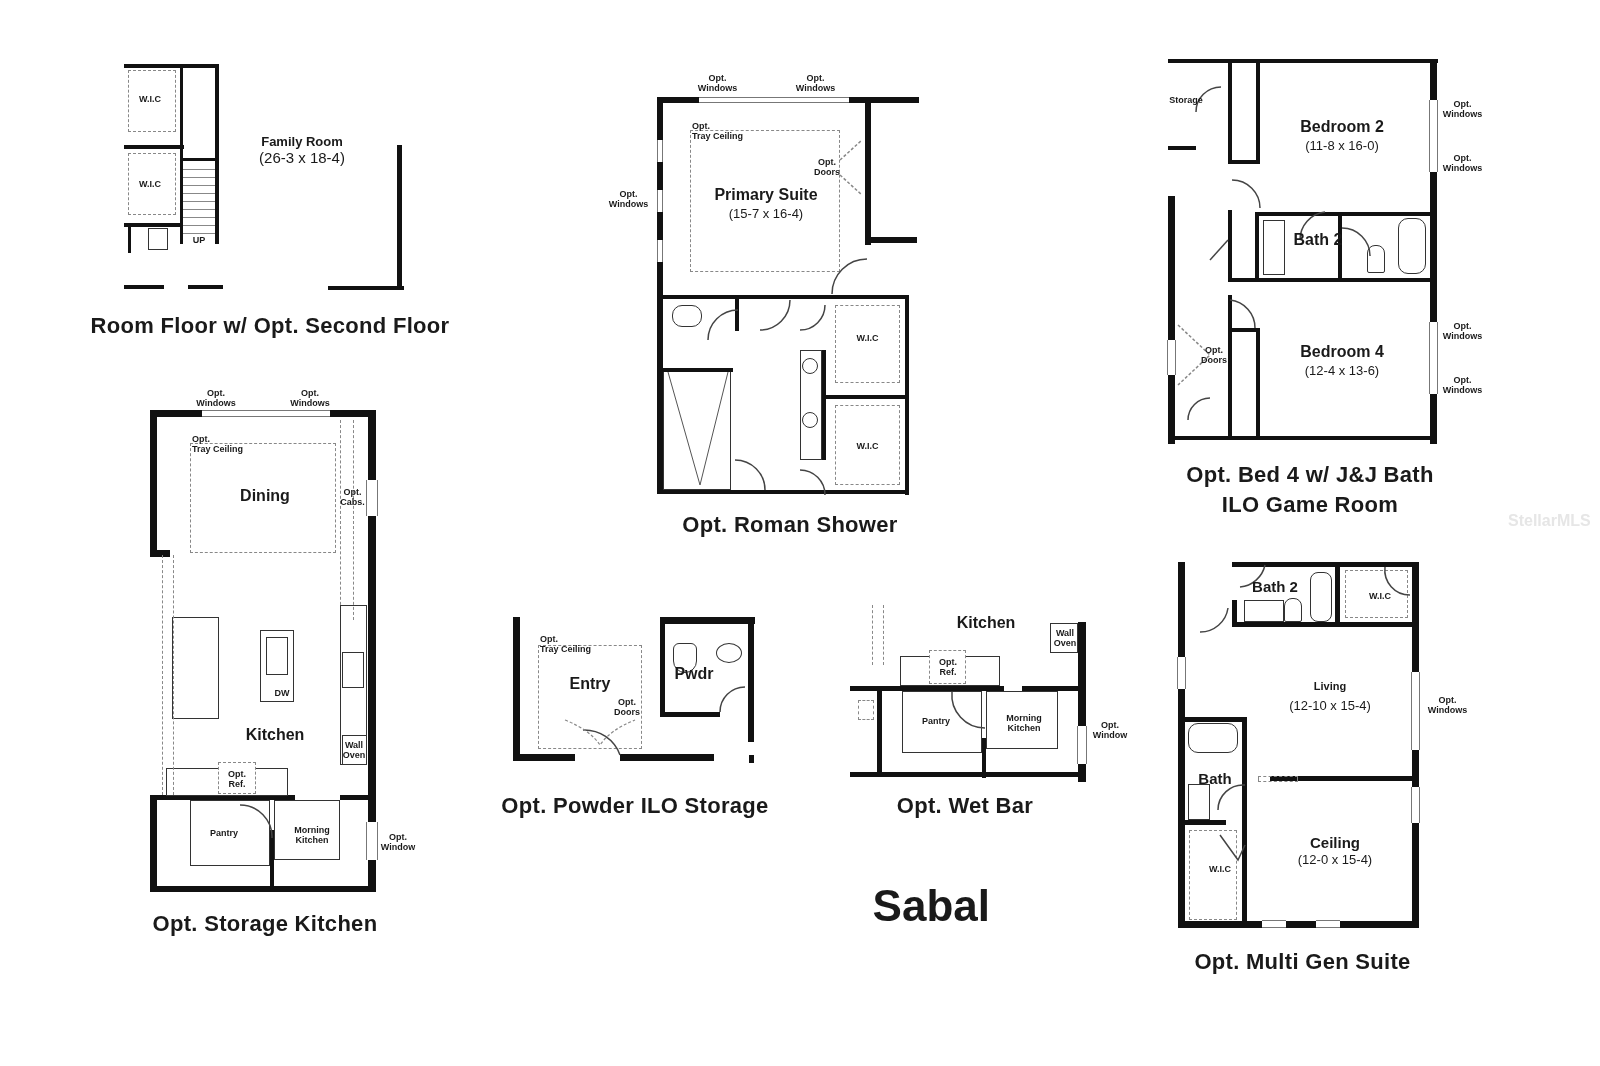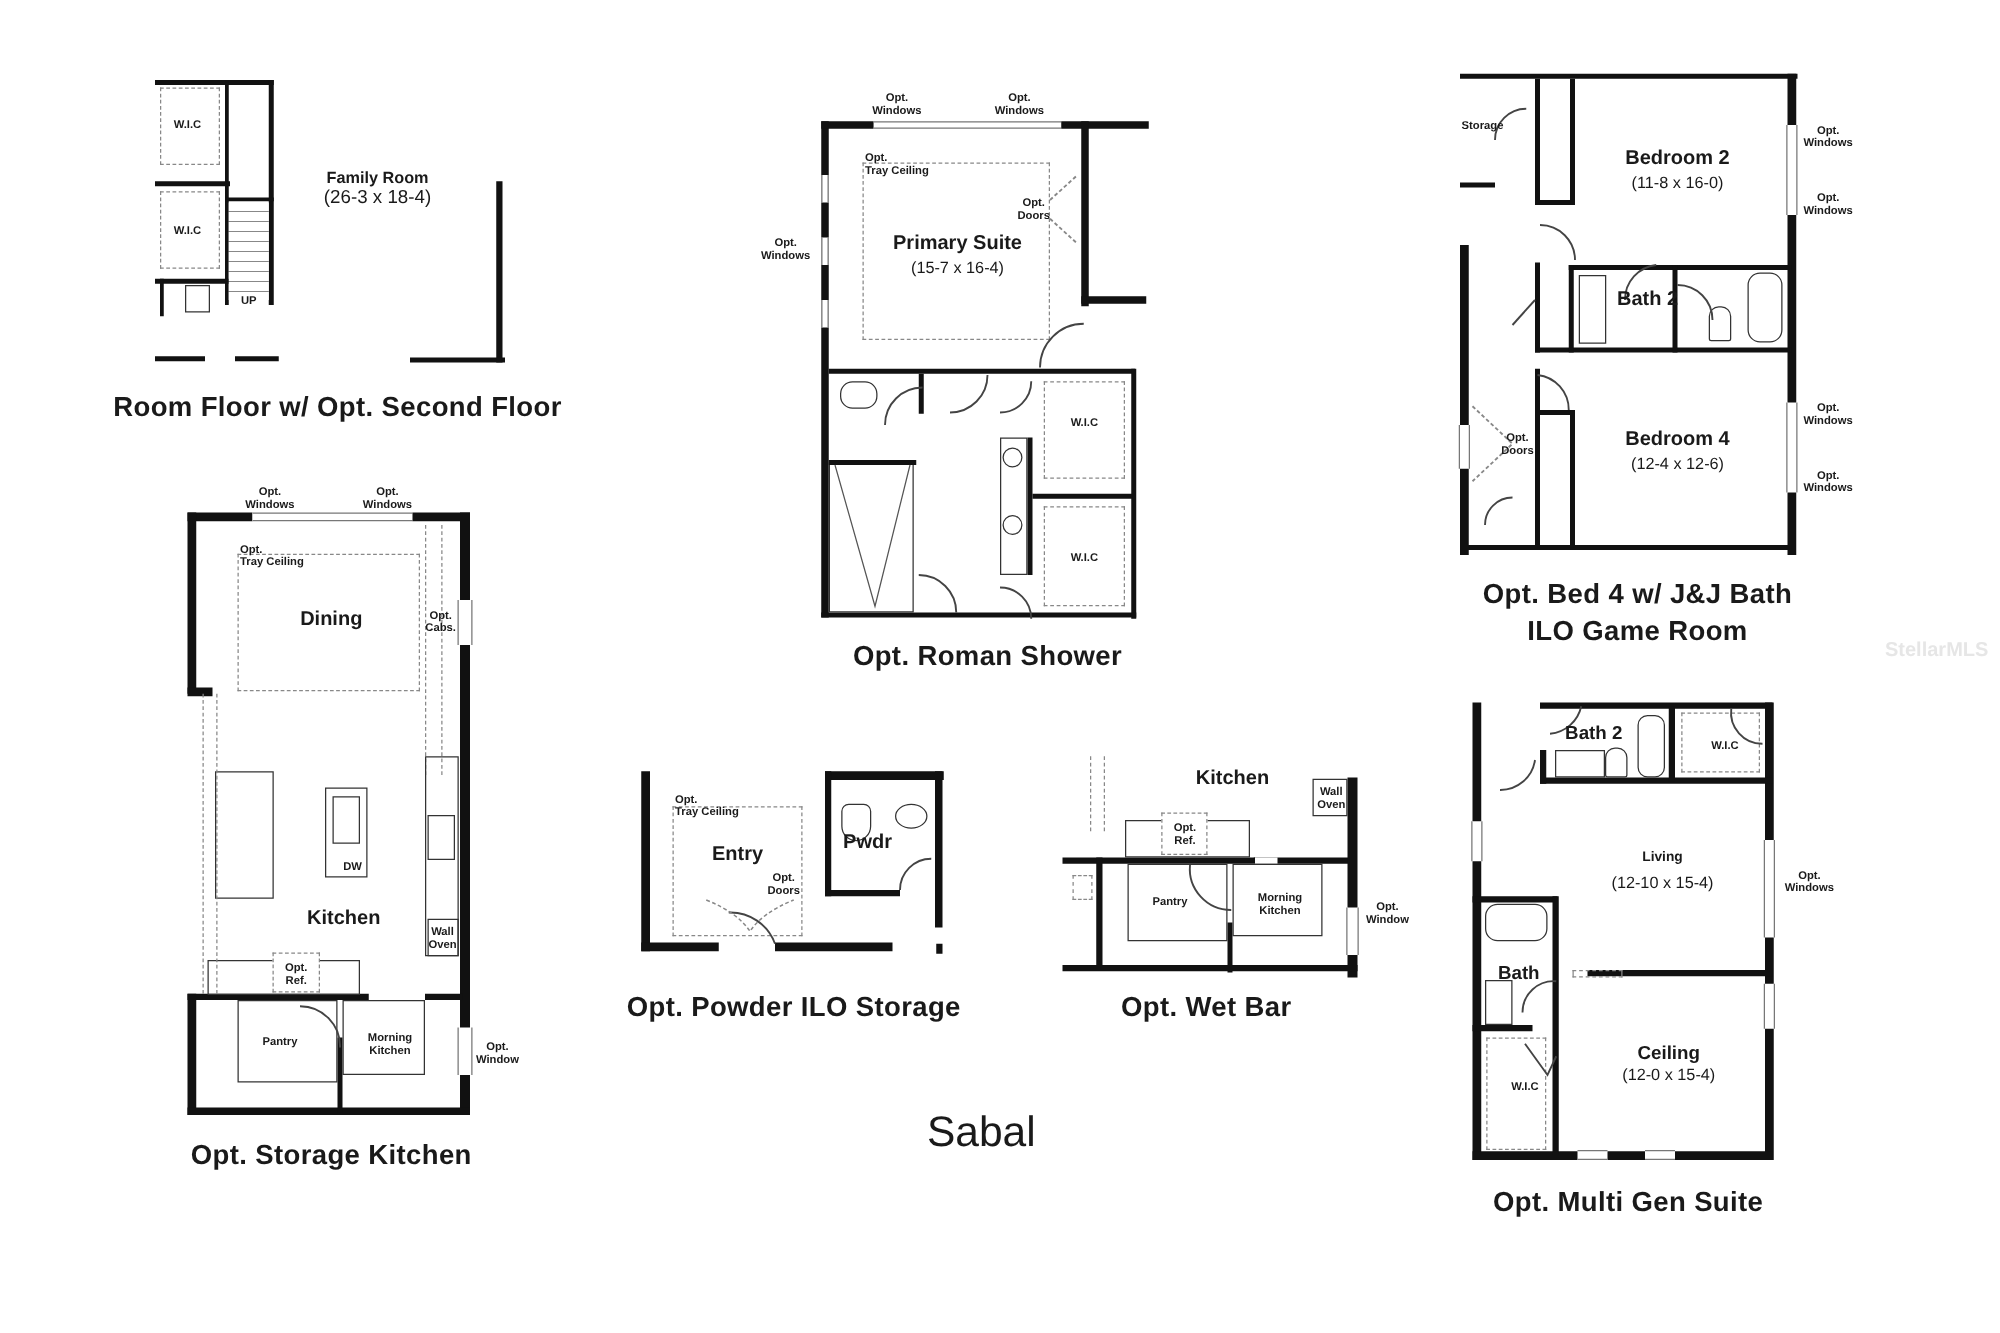--- a/index.html
+++ b/index.html
@@ -9,21 +9,21 @@
   .wall { position: absolute; background: #111; }
   .thin { position: absolute; border: 1.5px solid #333; box-sizing: border-box; }
   .dash { position: absolute; border: 1.5px dashed #888; box-sizing: border-box; }
   .winh { position: absolute; border-top: 1.5px solid #777; border-bottom: 1.5px solid #777; background: #fff; box-sizing: border-box; }
   .winv { position: absolute; border-left: 1.5px solid #777; border-right: 1.5px solid #777; background: #fff; box-sizing: border-box; }
   .lbl { position: absolute; text-align: center; white-space: nowrap; }
   .room { font-size: 16px; font-weight: 600; }
   .dim { font-size: 13px; }
   .small { font-size: 9px; line-height: 10px; font-weight: 600; }
   .caption { font-size: 22px; font-weight: 600; letter-spacing: 0.3px; }
-  .title { font-size: 34px; font-weight: 400; text-align: center; line-height: 44px; }
+  .title { font-size: 44px; font-weight: 700; text-align: right; line-height: 44px; }
   .watermark { font-size: 16px; color: #e6e6e6; font-weight: 700; }
   svg.ov { position: absolute; left: 0; top: 0; overflow: visible; pointer-events: none; }
 </style>
 </head>
 <body>
 
 <div>
   <div class="wall" style="left:124px;top:64px;width:95px;height:4px"></div>
   <div class="wall" style="left:215px;top:64px;width:4px;height:180px"></div>
   <div class="wall" style="left:180px;top:64px;width:3px;height:180px"></div>
@@ -130,21 +130,21 @@
     <path d="M1230,300 A28,28 0 0 1 1255,328" stroke="#444" fill="none" stroke-width="1.5"></path>
     <path d="M1188,420 A22,22 0 0 1 1210,398" stroke="#444" fill="none" stroke-width="1.5"></path>
     <path d="M1210,260 L1228,240" stroke="#444" fill="none" stroke-width="1.5"></path>
     <path d="M1178,325 L1210,355 L1178,385" stroke="#888" stroke-dasharray="3,2" fill="none" stroke-width="1.5"></path>
   </svg>
   <div class="lbl small" style="left: 1168px; top: 95px; width: 36px; white-space: pre;">Storage</div>
   <div class="lbl room" style="left:1290px;top:118px;width:104px">Bedroom 2</div>
   <div class="lbl dim" style="left:1290px;top:138px;width:104px">(11-8 x 16-0)</div>
   <div class="lbl room" style="left:1290px;top:231px;width:56px">Bath 2</div>
   <div class="lbl room" style="left:1290px;top:343px;width:104px">Bedroom 4</div>
-  <div class="lbl dim" style="left:1290px;top:363px;width:104px">(12-4 x 12-6)</div>
+  <div class="lbl dim" style="left:1290px;top:363px;width:104px">(12-4 x 13-6)</div>
   <div class="lbl small" style="left:1440px;top:99px;width:45px;white-space:pre">Opt.
 Windows</div>
   <div class="lbl small" style="left:1440px;top:153px;width:45px;white-space:pre">Opt.
 Windows</div>
   <div class="lbl small" style="left:1440px;top:321px;width:45px;white-space:pre">Opt.
 Windows</div>
   <div class="lbl small" style="left:1440px;top:375px;width:45px;white-space:pre">Opt.
 Windows</div>
   <div class="lbl small" style="left:1198px;top:345px;width:32px;white-space:pre">Opt.
 Doors</div>

